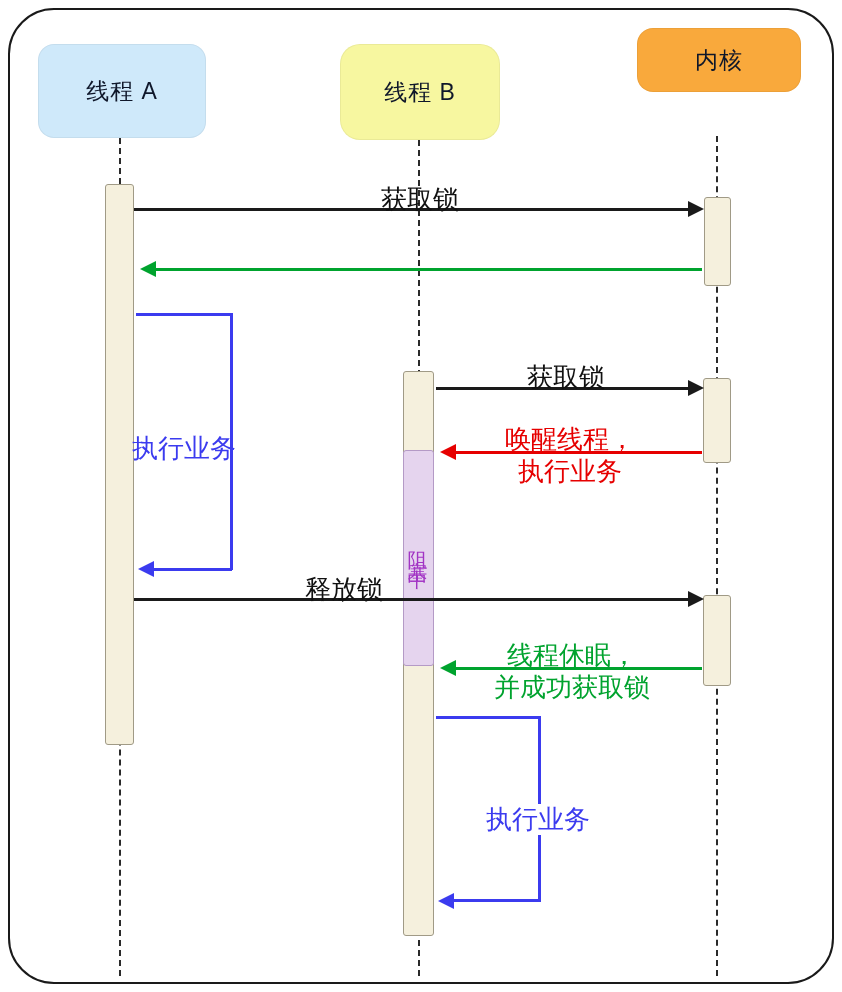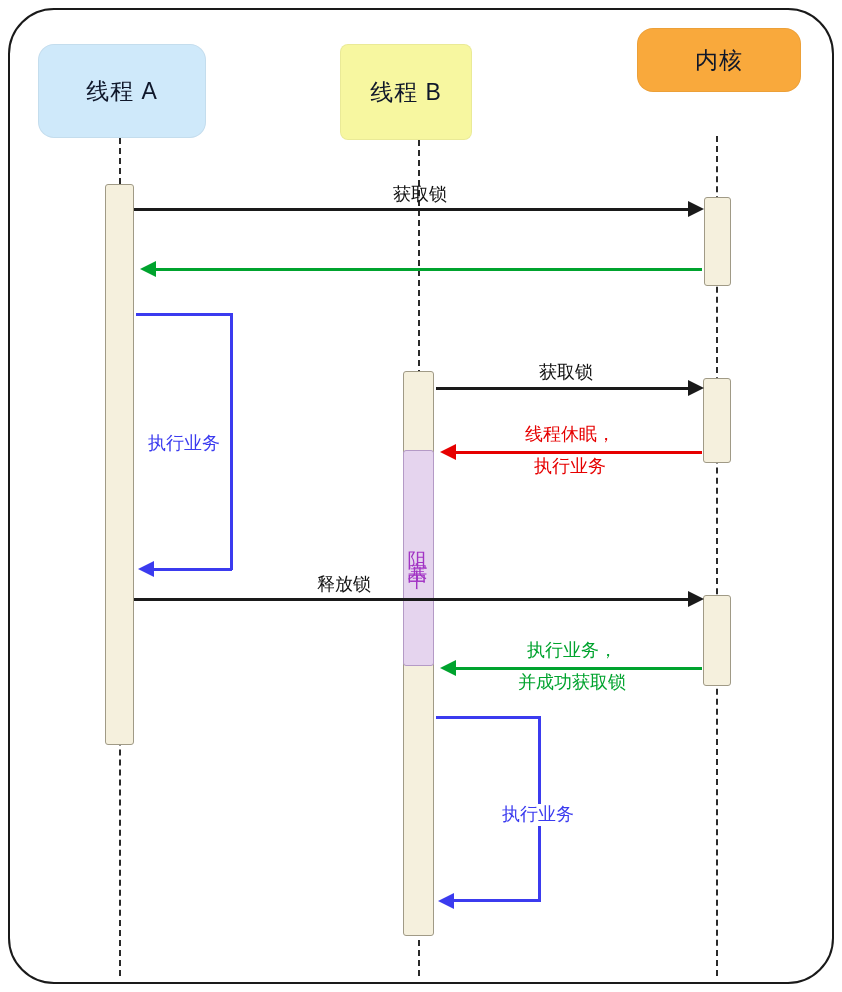--- a/index.html
+++ b/index.html
@@ -76,21 +76,21 @@
   }
   .bg-success  { background: var(--success, #00a32e); }
   .bg-failure  { background: var(--failure, #e60000); }
   .bg-business { background: var(--business, #3b3bef); }
   .br-success  { border-right-color: var(--success, #00a32e); }
   .br-failure  { border-right-color: var(--failure, #e60000); }
   .br-business { border-right-color: var(--business, #3b3bef); }
   .lbl {
     position: absolute;
     transform: translateX(-50%);
-    font-size: 18px;
+    font-size: 26px;
     line-height: 1.2;
     white-space: nowrap;
     color: #111;
   }
   .t-success  { color: var(--success, #00a32e); }
   .t-failure  { color: var(--failure, #e60000); }
   .t-business { color: var(--business, #3b3bef); }
   .lbl-bg { background: #ffffff; padding: 0 3px; }
 </style>
 </head>
@@ -100,21 +100,21 @@
 
   <div class="frame"></div>
 
   <div class="lifeline" style="left:119px;top:138px;height:838px"></div>
   <div class="lifeline" style="left:418px;top:140px;height:836px"></div>
   <div class="lifeline" style="left:716px;top:136px;height:840px"></div>
 
   <div class="actor" style="left:38px;top:44px;width:168px;height:94px;background:var(--thread-a-fill,#cfe9fa)">
     <span class="actor-label">线程 A</span>
   </div>
-  <div class="actor" style="left:340px;top:44px;width:132px;height:96px;border-radius:8px;background:var(--thread-b-fill,#f7f7a0)">
+  <div class="actor" style="left:340px;top:44px;width:160px;height:96px;border-radius:20px;background:var(--thread-b-fill,#f7f7a0)">
     <span class="actor-label">线程 B</span>
   </div>
   <div class="actor" style="left:637px;top:28px;width:164px;height:64px;background:var(--kernel-fill,#f9a93c)">
     <span class="actor-label">内核</span>
   </div>
 
   <div class="act" style="left:105px;top:184px;width:29px;height:561px"></div>
   <div class="act" style="left:704px;top:197px;width:27px;height:89px"></div>
   <div class="act" style="left:403px;top:371px;width:31px;height:565px"></div>
   <div class="act blocked" style="left:403px;top:450px;width:31px;height:216px"></div>
@@ -137,30 +137,30 @@
   <div class="hline bg-business" style="left:152px;top:568px;width:80px"></div>
   <div class="head-l br-business" style="left:138px;top:561px"></div>
   <div class="lbl t-business" style="left:184px;top:433px">执行业务</div>
 
   <div class="hline" style="left:436px;top:387px;width:252px"></div>
   <div class="head-r" style="left:688px;top:380px"></div>
   <div class="lbl" style="left:566px;top:362px">获取锁</div>
 
   <div class="hline bg-failure" style="left:456px;top:451px;width:246px"></div>
   <div class="head-l br-failure" style="left:440px;top:444px"></div>
-  <div class="lbl t-failure" style="left:570px;top:424px">线程休眠，</div>
+  <div class="lbl t-failure" style="left:570px;top:424px">唤醒线程，</div>
   <div class="lbl t-failure" style="left:570px;top:456px">执行业务</div>
 
   <div class="hline" style="left:134px;top:598px;width:554px"></div>
   <div class="head-r" style="left:688px;top:591px"></div>
   <div class="lbl" style="left:344px;top:574px">释放锁</div>
 
   <div class="hline bg-success" style="left:456px;top:667px;width:246px"></div>
   <div class="head-l br-success" style="left:440px;top:660px"></div>
-  <div class="lbl t-success" style="left:572px;top:640px">执行业务，</div>
+  <div class="lbl t-success" style="left:572px;top:640px">线程休眠，</div>
   <div class="lbl t-success" style="left:572px;top:672px">并成功获取锁</div>
 
   <div class="hline bg-business" style="left:436px;top:716px;width:104px"></div>
   <div class="vline bg-business" style="left:538px;top:716px;height:186px"></div>
   <div class="hline bg-business" style="left:452px;top:899px;width:88px"></div>
   <div class="head-l br-business" style="left:438px;top:893px"></div>
   <div class="lbl t-business lbl-bg" style="left:538px;top:804px">执行业务</div>
 
 </div>
 

